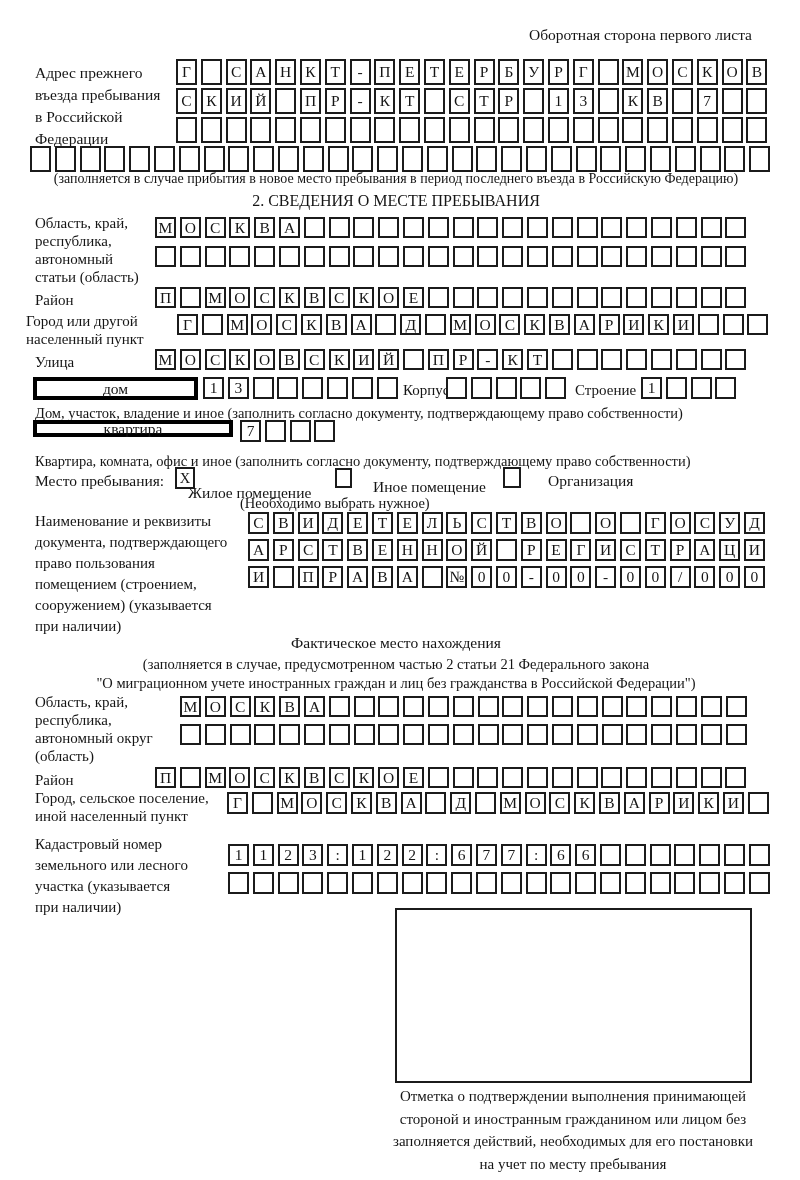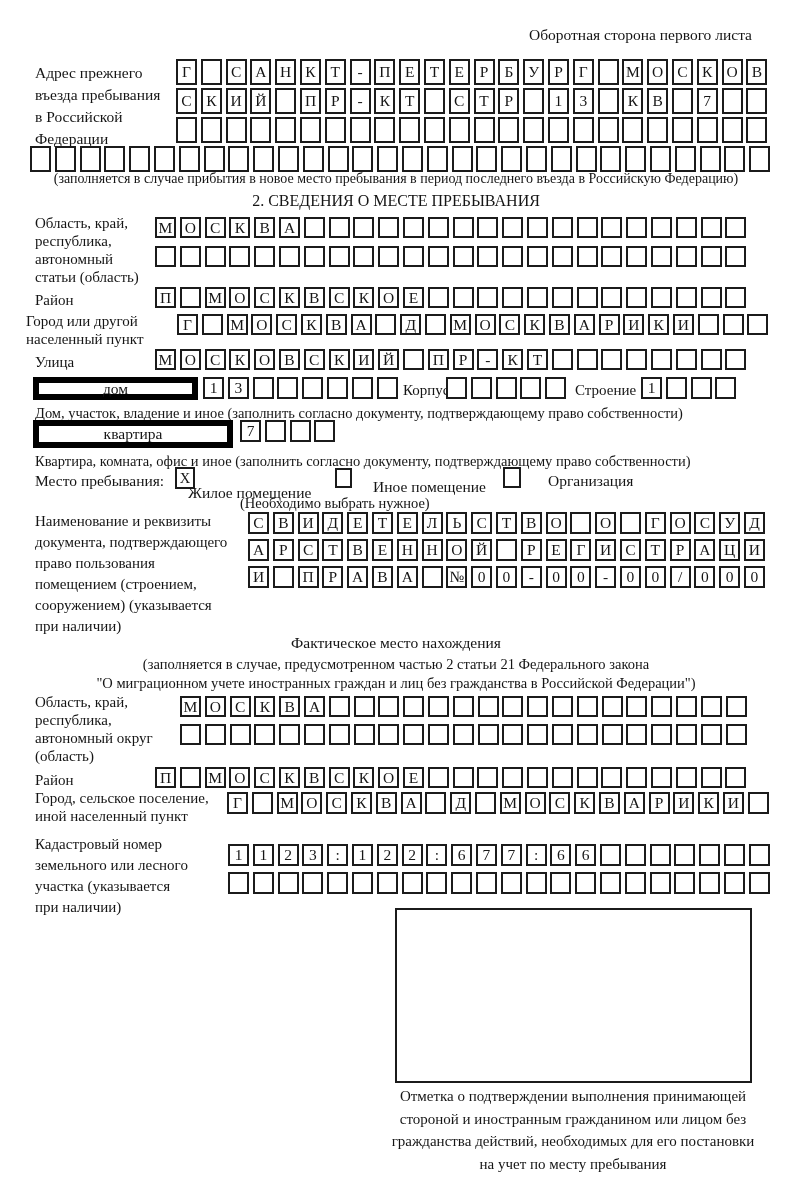--- a/index.html
+++ b/index.html
@@ -25,21 +25,21 @@
     width:21px; height:26px;
     border:2px solid #1b1b1b;
     box-sizing:border-box;
     display:flex; align-items:center; justify-content:center;
     font-size:15.5px; line-height:1;
     background:#fff;
   }
   .cellrow.s .cell { height:21px; }
   .cellrow.m .cell { height:22px; }
   .widebox {
-    position:absolute; border:6px solid #000000; box-sizing:border-box;
+    position:absolute; border:4px solid #000000; box-sizing:border-box;
     display:flex; align-items:center; justify-content:center;
     font-size:15.5px; background:#fff;
   }
   .checkbox {
     position:absolute; border:2px solid #1b1b1b; box-sizing:border-box;
     display:flex; align-items:center; justify-content:center;
     font-size:14.5px; background:#fff;
   }
   .stampbox { position:absolute; border:2px solid #1b1b1b; box-sizing:border-box; background:#fff; }
   .caption { position:absolute; text-align:center; font-size:15px; line-height:22.5px; }
@@ -338,21 +338,21 @@
     </div>
   <div class="label fs15" style="left:575px; top:379px;">Строение</div>
   <div class="cellrow m" style="left:641px; top:377px;">
       <span class="cell">1</span>
       <span class="cell"></span>
       <span class="cell"></span>
       <span class="cell"></span>
     </div>
   <div class="label fs145" style="left:35px; top:402px;">Дом, участок, владение и иное (заполнить согласно документу, подтверждающему право собственности)</div>
 
-  <div class="widebox" style="left:33px; top:420px; width:200px; height:28px;">квартира</div>
+  <div class="widebox" style="left:33px; top:420px; width:200px; height:17px;">квартира</div>
   <div class="cellrow m" style="left:240px; top:420px;">
       <span class="cell">7</span>
       <span class="cell"></span>
       <span class="cell"></span>
       <span class="cell"></span>
     </div>
   <div class="label fs145" style="left:35px; top:450px;">Квартира, комната, офис и иное (заполнить согласно документу, подтверждающему право собственности)</div>
 
   <div class="label" style="left:35px; top:470px;">Место пребывания:</div>
   <div class="checkbox" style="left:175px; top:467px; width:20px; height:22px;">X</div>
@@ -611,17 +611,17 @@
       <span class="cell"></span>
       <span class="cell"></span>
       <span class="cell"></span>
       <span class="cell"></span>
     </div>
 
   <div class="stampbox" style="left:395px; top:908px; width:357px; height:175px;"></div>
   <div class="caption" style="left:383px; top:1085px; width:380px;">
       <div>Отметка о подтверждении выполнения принимающей</div>
       <div>стороной и иностранным гражданином или лицом без</div>
-      <div>гражданства действий, необходимых для его постановки</div>
+      <div>заполняется действий, необходимых для его постановки</div>
       <div>на учет по месту пребывания</div>
     </div>
 
 </div>
 
 </body></html>

